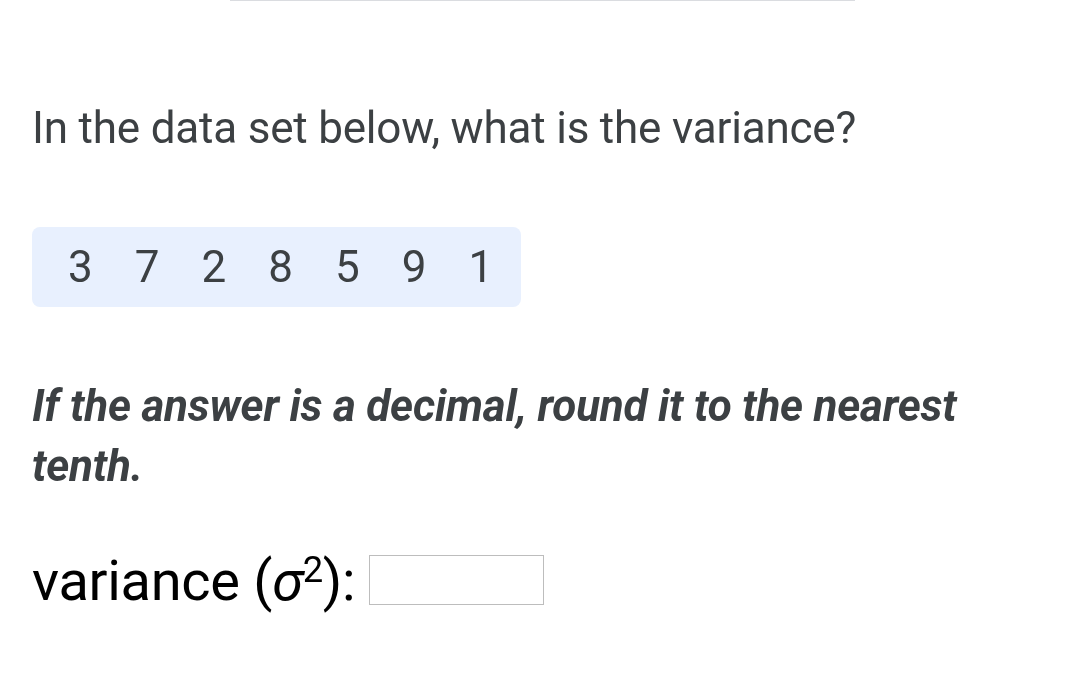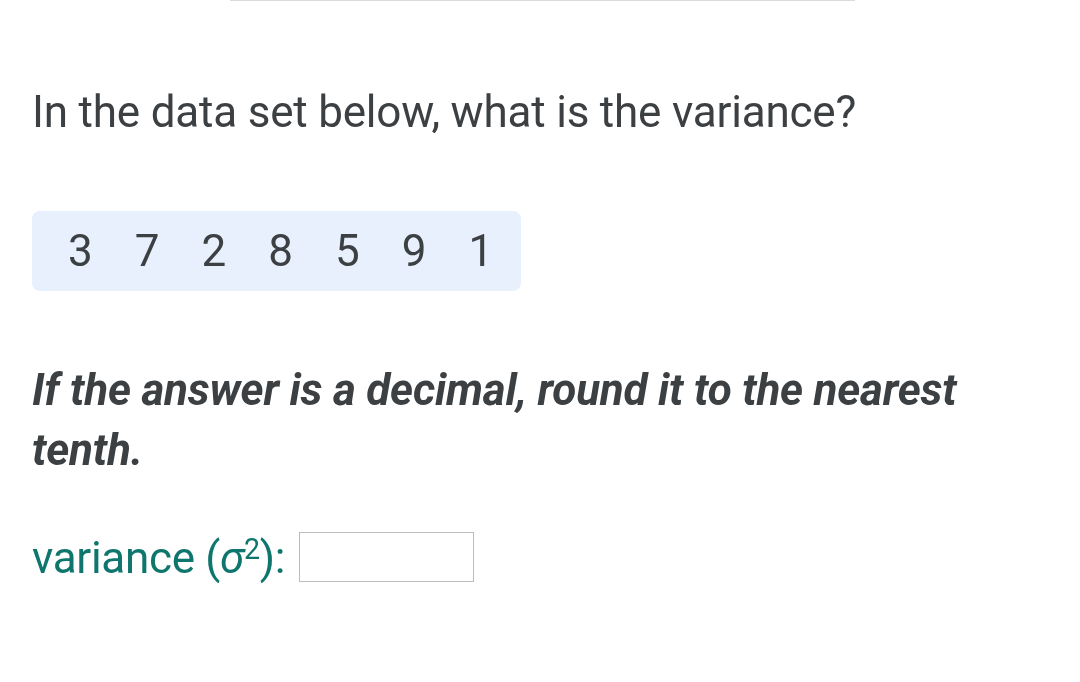--- a/index.html
+++ b/index.html
@@ -19,21 +19,21 @@
       position: absolute;
       top: 0;
       left: 230px;
       width: 625px;
       height: 1px;
       background: #dadce0;
     }
     .content {
       position: absolute;
       left: 32px;
-      top: 84px;
+      top: 100px;
       right: 32px;
     }
     .question {
       font-size: 44px;
       line-height: 1.3;
       color: #3c4043;
       font-weight: 400;
       letter-spacing: -0.2px;
     }
     .data-row {
@@ -57,22 +57,22 @@
       line-height: 1.35;
       letter-spacing: -0.2px;
       font-weight: bold;
     }
     .answer-row {
       display: flex;
       align-items: center;
       margin-top: 50px;
     }
     .answer-label {
-      font-size: 44px;
-      color: #0f766e;
+      font-size: 56px;
+      color: #000000;
       font-weight: 400;
       letter-spacing: -0.3px;
     }
     .answer-label .italic {
       font-style: italic;
     }
     .answer-label sup {
       font-size: 0.65em;
       vertical-align: super;
       position: relative;

